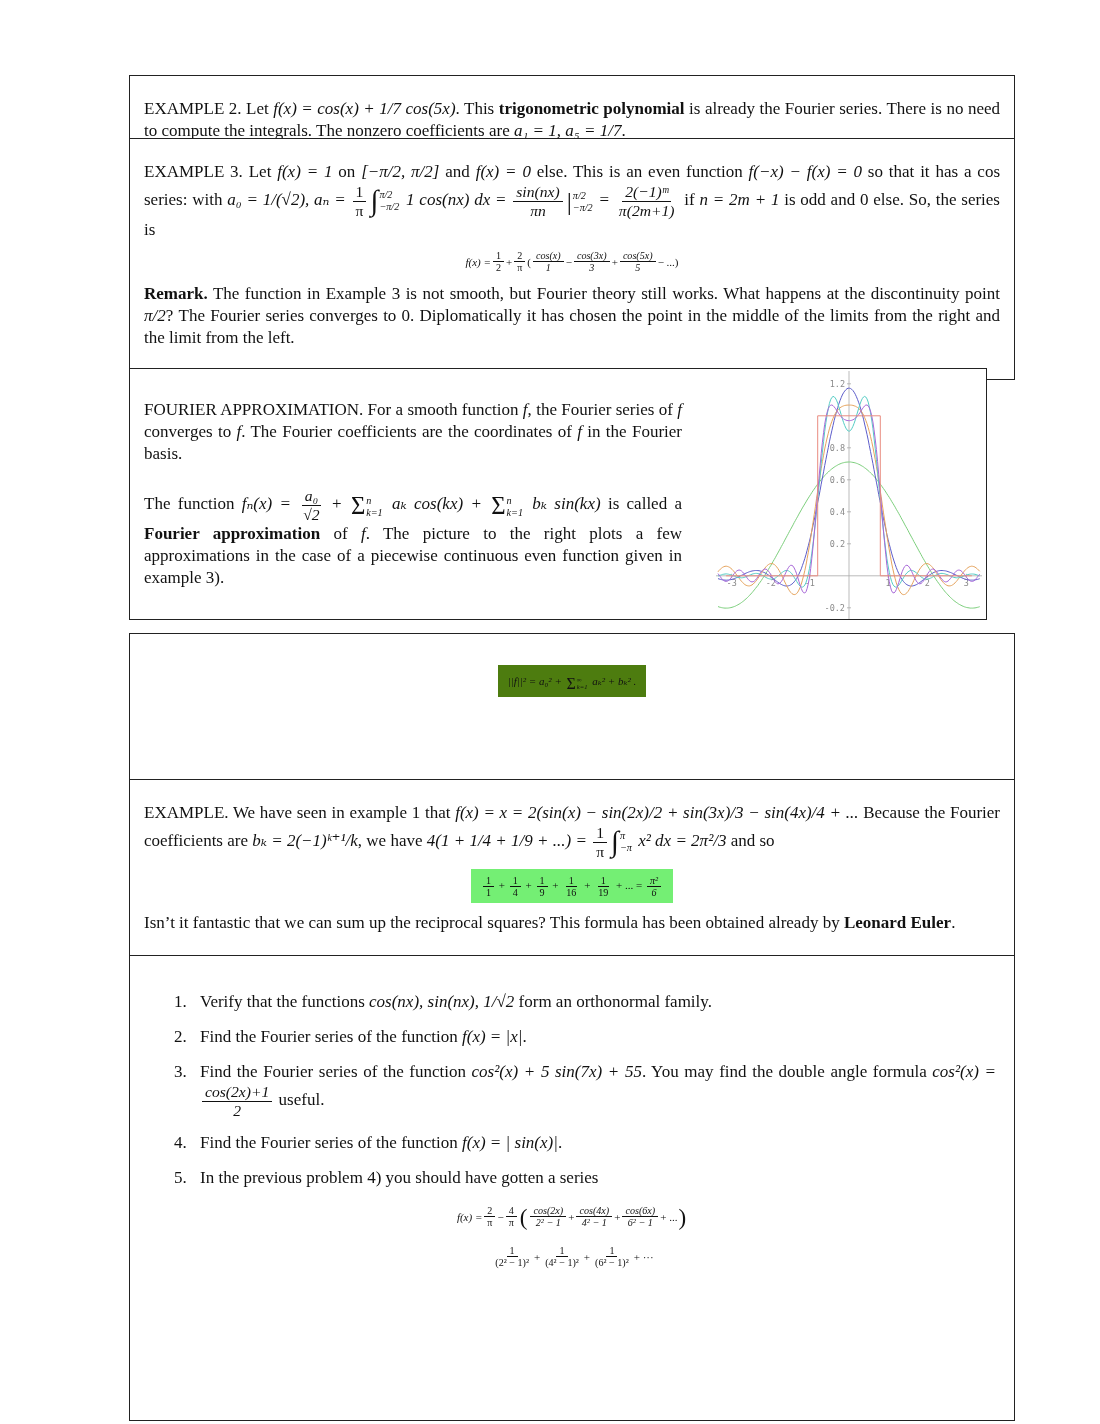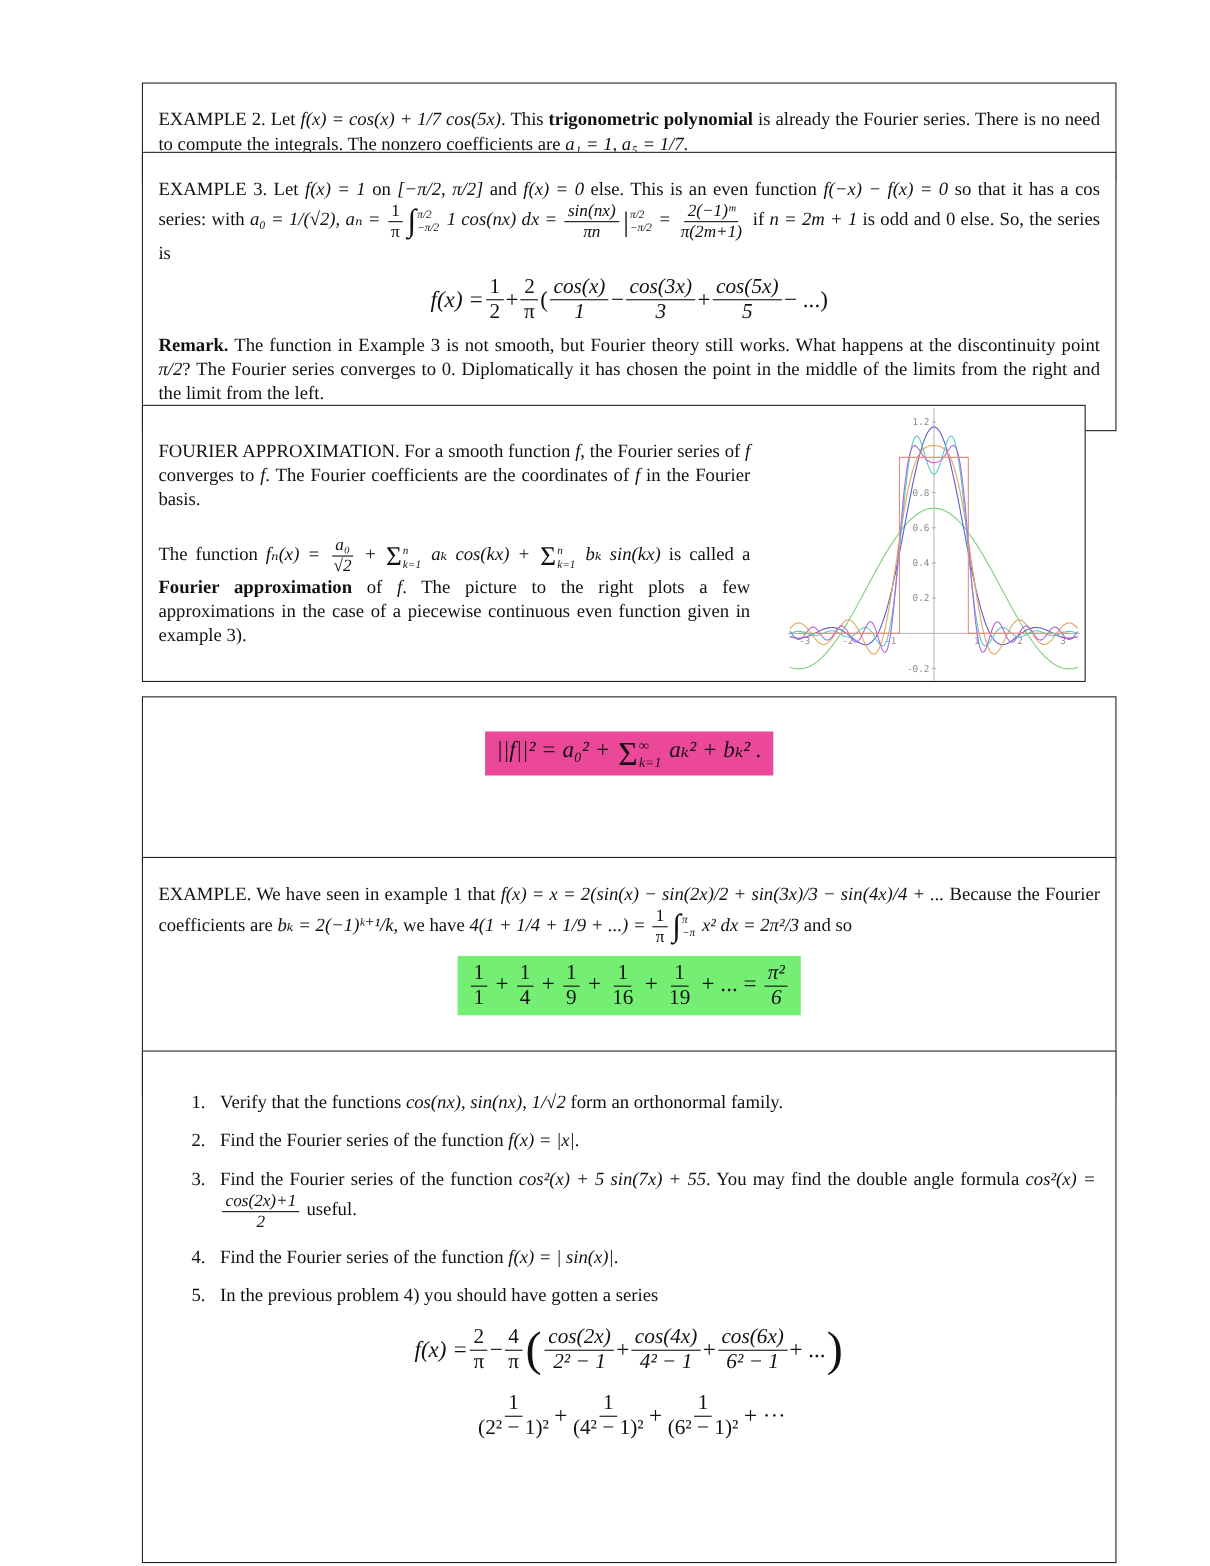--- a/index.html
+++ b/index.html
@@ -24,21 +24,21 @@
   .frac .fn{display:block;padding:0 3px;border-bottom:1px solid #111;font-size:0.92em;}
   .frac .fd{display:block;padding:0 3px;font-size:0.92em;}
   
   .bigop{display:inline-flex;align-items:center;vertical-align:-0.32em;margin:0 2px;font-style:normal;}
   .bigop .bg{font-size:1.45em;line-height:0.85;}
   .bigop .bg.intg{font-size:1.7em;}
   .bigop .bg.bar{font-size:1.5em;font-weight:300;}
   .bigop .lims{display:inline-flex;flex-direction:column;justify-content:space-between;
                font-size:0.60em;line-height:1.15;margin-left:1px;font-style:italic;}
   
-  .dformula{display:flex;justify-content:center;align-items:center;margin:9px 0;font-size:21px;line-height:22px;}
+  .dformula{display:flex;justify-content:center;align-items:center;margin:9px 0;font-size:11px;line-height:22px;}
   .hl{display:inline-block;padding:5px 10px;}
   
   .b3{display:flex;align-items:flex-start;padding:0;}
   .b3text{width:538px;padding:30px 0 0 14px;}
   .b3text p.t + p.t{margin-top:22px;}
   .b3plot{margin-left:auto;width:268px;padding:2px 2px 0 0;}
   svg.plot{display:block;}
   
   .hw-item{display:flex;margin:13px 0 0 30px;}
   .hw-num{flex:0 0 26px;}
@@ -161,21 +161,21 @@
           <polyline points="2.0,200.8 3.1,199.4 4.3,198.2 5.5,197.2 6.6,196.3 7.8,195.7 9.0,195.3 10.2,195.2 11.3,195.4 12.5,195.8 13.7,196.4 14.9,197.3 16.0,198.3 17.2,199.6 18.4,201.0 19.6,202.5 20.7,204.0 21.9,205.6 23.1,207.2 24.3,208.8 25.4,210.2 26.6,211.5 27.8,212.6 28.9,213.6 30.1,214.3 31.3,214.7 32.5,214.9 33.6,214.9 34.8,214.5 36.0,213.9 37.2,213.0 38.3,211.9 39.5,210.6 40.7,209.1 41.9,207.5 43.0,205.7 44.2,203.9 45.4,202.1 46.5,200.4 47.7,198.7 48.9,197.1 50.1,195.7 51.2,194.5 52.4,193.6 53.6,192.9 54.8,192.6 55.9,192.5 57.1,192.9 58.3,193.5 59.5,194.5 60.6,195.8 61.8,197.4 63.0,199.3 64.2,201.4 65.3,203.6 66.5,206.0 67.7,208.5 68.8,211.0 70.0,213.4 71.2,215.8 72.4,217.9 73.5,219.8 74.7,221.4 75.9,222.6 77.1,223.3 78.2,223.6 79.4,223.4 80.6,222.6 81.8,221.1 82.9,219.1 84.1,216.4 85.3,213.2 86.4,209.2 87.6,204.7 88.8,199.6 90.0,194.0 91.1,187.8 92.3,181.3 93.5,174.3 94.7,167.0 95.8,159.4 97.0,151.6 98.2,143.7 99.4,135.8 100.5,127.8 101.7,120.0 102.9,112.3 104.1,104.8 105.2,97.6 106.4,90.7 107.6,84.2 108.7,78.0 109.9,72.3 111.1,67.0 112.3,62.2 113.4,57.8 114.6,53.9 115.8,50.5 117.0,47.4 118.1,44.8 119.3,42.6 120.5,40.7 121.7,39.1 122.8,37.8 124.0,36.8 125.2,36.0 126.3,35.4 127.5,34.9 128.7,34.5 129.9,34.3 131.0,34.1 132.2,34.1 133.4,34.1 134.6,34.1 135.7,34.2 136.9,34.4 138.1,34.8 139.3,35.2 140.4,35.8 141.6,36.5 142.8,37.5 144.0,38.7 145.1,40.1 146.3,41.9 147.5,44.0 148.6,46.5 149.8,49.4 151.0,52.7 152.2,56.5 153.3,60.7 154.5,65.4 155.7,70.5 156.9,76.1 158.0,82.1 159.2,88.5 160.4,95.3 161.6,102.4 162.7,109.8 163.9,117.4 165.1,125.2 166.2,133.1 167.4,141.1 168.6,149.0 169.8,156.8 170.9,164.5 172.1,171.9 173.3,179.0 174.5,185.7 175.6,192.0 176.8,197.8 178.0,203.1 179.2,207.8 180.3,211.9 181.5,215.4 182.7,218.3 183.9,220.5 185.0,222.2 186.2,223.2 187.4,223.6 188.5,223.5 189.7,222.9 190.9,221.8 192.1,220.4 193.2,218.6 194.4,216.5 195.6,214.2 196.8,211.8 197.9,209.3 199.1,206.9 200.3,204.4 201.5,202.1 202.6,199.9 203.8,198.0 205.0,196.3 206.1,194.9 207.3,193.8 208.5,193.0 209.7,192.6 210.8,192.5 212.0,192.8 213.2,193.3 214.4,194.2 215.5,195.3 216.7,196.6 217.9,198.1 219.1,199.8 220.2,201.5 221.4,203.3 222.6,205.1 223.8,206.9 224.9,208.6 226.1,210.1 227.3,211.5 228.4,212.7 229.6,213.6 230.8,214.3 232.0,214.8 233.1,214.9 234.3,214.8 235.5,214.5 236.7,213.8 237.8,213.0 239.0,211.9 240.2,210.6 241.4,209.2 242.5,207.7 243.7,206.2 244.9,204.6 246.0,203.0 247.2,201.5 248.4,200.0 249.6,198.7 250.7,197.6 251.9,196.7 253.1,195.9 254.3,195.5 255.4,195.2 256.6,195.3 257.8,195.6 259.0,196.1 260.1,196.9 261.3,197.8 262.5,199.0 263.7,200.3" fill="none" stroke="#e6a45e" stroke-width="1" stroke-linejoin="round"></polyline>
           <polyline points="2.0,205.1 3.1,204.6 4.3,204.2 5.5,203.8 6.6,203.4 7.8,203.2 9.0,203.0 10.2,202.9 11.3,203.0 12.5,203.2 13.7,203.5 14.9,203.8 16.0,204.2 17.2,204.7 18.4,205.2 19.6,205.6 20.7,206.0 21.9,206.4 23.1,206.6 24.3,206.7 25.4,206.8 26.6,206.7 27.8,206.5 28.9,206.1 30.1,205.7 31.3,205.2 32.5,204.7 33.6,204.2 34.8,203.7 36.0,203.2 37.2,202.8 38.3,202.6 39.5,202.4 40.7,202.4 41.9,202.6 43.0,202.9 44.2,203.3 45.4,203.8 46.5,204.4 47.7,205.1 48.9,205.8 50.1,206.5 51.2,207.1 52.4,207.6 53.6,207.9 54.8,208.1 55.9,208.1 57.1,207.9 58.3,207.5 59.5,206.9 60.6,206.1 61.8,205.2 63.0,204.2 64.2,203.1 65.3,202.1 66.5,201.2 67.7,200.4 68.8,199.8 70.0,199.5 71.2,199.5 72.4,199.8 73.5,200.5 74.7,201.5 75.9,202.8 77.1,204.5 78.2,206.3 79.4,208.3 80.6,210.3 81.8,212.2 82.9,213.8 84.1,215.1 85.3,215.9 86.4,216.1 87.6,215.5 88.8,214.0 90.0,211.5 91.1,207.9 92.3,203.1 93.5,197.3 94.7,190.2 95.8,182.1 97.0,172.9 98.2,162.8 99.4,152.0 100.5,140.5 101.7,128.6 102.9,116.5 104.1,104.4 105.2,92.5 106.4,81.1 107.6,70.4 108.7,60.5 109.9,51.7 111.1,44.0 112.3,37.6 113.4,32.5 114.6,28.8 115.8,26.5 117.0,25.5 118.1,25.7 119.3,27.0 120.5,29.2 121.7,32.2 122.8,35.8 124.0,39.7 125.2,43.7 126.3,47.6 127.5,51.3 128.7,54.5 129.9,57.1 131.0,58.9 132.2,59.9 133.4,60.1 134.6,59.4 135.7,57.8 136.9,55.4 138.1,52.4 139.3,48.9 140.4,45.0 141.6,41.0 142.8,37.0 144.0,33.3 145.1,30.1 146.3,27.6 147.5,26.0 148.6,25.4 149.8,26.0 151.0,27.9 152.2,31.1 153.3,35.7 154.5,41.7 155.7,49.0 156.9,57.4 158.0,67.0 159.2,77.5 160.4,88.7 161.6,100.4 162.7,112.4 163.9,124.6 165.1,136.6 166.2,148.2 167.4,159.3 168.6,169.6 169.8,179.1 170.9,187.6 172.1,195.0 173.3,201.3 174.5,206.4 175.6,210.4 176.8,213.3 178.0,215.1 179.2,216.0 180.3,216.1 181.5,215.5 182.7,214.3 183.9,212.7 185.0,210.9 186.2,208.9 187.4,206.9 188.5,205.1 189.7,203.3 190.9,201.9 192.1,200.8 193.2,200.0 194.4,199.5 195.6,199.4 196.8,199.7 197.9,200.2 199.1,200.9 200.3,201.8 201.5,202.8 202.6,203.8 203.8,204.8 205.0,205.8 206.1,206.6 207.3,207.3 208.5,207.8 209.7,208.0 210.8,208.1 212.0,208.0 213.2,207.7 214.4,207.2 215.5,206.7 216.7,206.0 217.9,205.3 219.1,204.6 220.2,204.0 221.4,203.4 222.6,203.0 223.8,202.6 224.9,202.4 226.1,202.4 227.3,202.5 228.4,202.7 229.6,203.1 230.8,203.5 232.0,204.0 233.1,204.5 234.3,205.1 235.5,205.6 236.7,206.0 237.8,206.4 239.0,206.6 240.2,206.8 241.4,206.8 242.5,206.7 243.7,206.5 244.9,206.1 246.0,205.8 247.2,205.3 248.4,204.8 249.6,204.4 250.7,203.9 251.9,203.6 253.1,203.3 254.3,203.1 255.4,203.0 256.6,203.0 257.8,203.1 259.0,203.3 260.1,203.6 261.3,204.0 262.5,204.5 263.7,205.0" fill="none" stroke="#55cdc5" stroke-width="1" stroke-linejoin="round"></polyline>
           <polyline points="2.0,202.6 3.1,204.1 4.3,205.7 5.5,207.3 6.6,208.6 7.8,209.6 9.0,210.2 10.2,210.4 11.3,210.2 12.5,209.5 13.7,208.5 14.9,207.1 16.0,205.6 17.2,203.9 18.4,202.4 19.6,201.0 20.7,200.0 21.9,199.3 23.1,199.0 24.3,199.3 25.4,199.9 26.6,201.0 27.8,202.4 28.9,203.9 30.1,205.6 31.3,207.2 32.5,208.7 33.6,209.8 34.8,210.6 36.0,210.9 37.2,210.7 38.3,210.1 39.5,209.0 40.7,207.5 41.9,205.8 43.0,204.0 44.2,202.2 45.4,200.6 46.5,199.3 47.7,198.4 48.9,198.0 50.1,198.2 51.2,198.9 52.4,200.1 53.6,201.7 54.8,203.6 55.9,205.7 57.1,207.7 58.3,209.6 59.5,211.2 60.6,212.3 61.8,212.8 63.0,212.7 64.2,211.9 65.3,210.6 66.5,208.7 67.7,206.3 68.8,203.8 70.0,201.2 71.2,198.7 72.4,196.7 73.5,195.1 74.7,194.3 75.9,194.4 77.1,195.2 78.2,197.0 79.4,199.6 80.6,202.8 81.8,206.5 82.9,210.3 84.1,214.1 85.3,217.5 86.4,220.1 87.6,221.7 88.8,222.0 90.0,220.7 91.1,217.6 92.3,212.8 93.5,206.1 94.7,197.6 95.8,187.5 97.0,175.9 98.2,163.2 99.4,149.7 100.5,135.7 101.7,121.7 102.9,107.8 104.1,94.7 105.2,82.4 106.4,71.3 107.6,61.5 108.7,53.3 109.9,46.6 111.1,41.4 112.3,37.7 113.4,35.4 114.6,34.2 115.8,34.0 117.0,34.6 118.1,35.8 119.3,37.3 120.5,39.1 121.7,41.0 122.8,42.7 124.0,44.3 125.2,45.8 126.3,47.0 127.5,47.9 128.7,48.6 129.9,49.1 131.0,49.5 132.2,49.6 133.4,49.7 134.6,49.5 135.7,49.3 136.9,48.8 138.1,48.2 139.3,47.3 140.4,46.2 141.6,44.8 142.8,43.3 144.0,41.6 145.1,39.7 146.3,37.9 147.5,36.3 148.6,34.9 149.8,34.1 151.0,34.0 152.2,34.8 153.3,36.8 154.5,40.0 155.7,44.7 156.9,50.9 158.0,58.6 159.2,67.9 160.4,78.5 161.6,90.5 162.7,103.4 163.9,117.0 165.1,131.0 166.2,145.1 167.4,158.8 168.6,171.8 169.8,183.8 170.9,194.4 172.1,203.4 173.3,210.7 174.5,216.2 175.6,219.8 176.8,221.7 178.0,221.9 179.2,220.8 180.3,218.5 181.5,215.3 182.7,211.6 183.9,207.8 185.0,204.0 186.2,200.6 187.4,197.8 188.5,195.7 189.7,194.6 190.9,194.2 192.1,194.8 193.2,196.1 194.4,198.0 195.6,200.3 196.8,202.9 197.9,205.5 199.1,207.9 200.3,210.0 201.5,211.6 202.6,212.5 203.8,212.8 205.0,212.5 206.1,211.6 207.3,210.2 208.5,208.4 209.7,206.3 210.8,204.3 212.0,202.3 213.2,200.6 214.4,199.2 215.5,198.4 216.7,198.0 217.9,198.2 219.1,199.0 220.2,200.1 221.4,201.7 222.6,203.4 223.8,205.2 224.9,207.0 226.1,208.5 227.3,209.7 228.4,210.5 229.6,210.9 230.8,210.7 232.0,210.1 233.1,209.1 234.3,207.7 235.5,206.2 236.7,204.5 237.8,202.9 239.0,201.4 240.2,200.2 241.4,199.4 242.5,199.1 243.7,199.2 244.9,199.7 246.0,200.6 247.2,201.9 248.4,203.4 249.6,205.0 250.7,206.6 251.9,208.0 253.1,209.2 254.3,210.0 255.4,210.4 256.6,210.4 257.8,209.9 259.0,209.0 260.1,207.7 261.3,206.2 262.5,204.7 263.7,203.1" fill="none" stroke="#a868d8" stroke-width="1" stroke-linejoin="round"></polyline>
           <polyline points="10.1,204.8 101.7,204.8 101.7,44.8 164.3,44.8 164.3,204.8 255.9,204.8" fill="none" stroke="#e98c80" stroke-width="1" stroke-linejoin="round"></polyline>
         </svg>
     </div>
   </section>
 
   <section class="box" style="top:633px;min-height:104px;">
     <div class="dformula">
-      <span class="hl" id="parseval-hl" style="background: #ec4899;"><span class="i">||f||² = a₀² + </span><span class="bigop">
+      <span class="hl" id="parseval-hl" style="background: #4d7c0f;"><span class="i">||f||² = a₀² + </span><span class="bigop">
             <span class="bg">Σ</span>
             <span class="lims">
               <span>∞</span>
               <span>k=1</span>
             </span>
           </span><span class="i"> aₖ² + bₖ² .</span></span>
     </div>
   </section>
 
   <section class="box" style="top:779px;min-height:172px;">
@@ -203,20 +203,21 @@
             <span class="fn">1</span>
             <span class="fd">16</span>
           </span><span> + </span><span class="frac">
             <span class="fn">1</span>
             <span class="fd">19</span>
           </span><span> + ... = </span><span class="frac i">
             <span class="fn">π²</span>
             <span class="fd">6</span>
           </span></span>
     </div>
+    <p class="t"><span>Isn’t it fantastic that we can sum up the reciprocal squares?  This formula has been obtained already by </span><span class="b">Leonard Euler</span><span>.</span></p>
   </section>
 
   <section class="box" style="top:955px;min-height:420px;">
 
     <div class="hw-item">
       <span class="hw-num">1.</span>
       <span class="hw-body"><span>Verify that the functions </span><span class="i">cos(nx), sin(nx), 1/√2</span><span> form an orthonormal family.</span></span>
     </div>
     <div class="hw-item">
       <span class="hw-num">2.</span>

